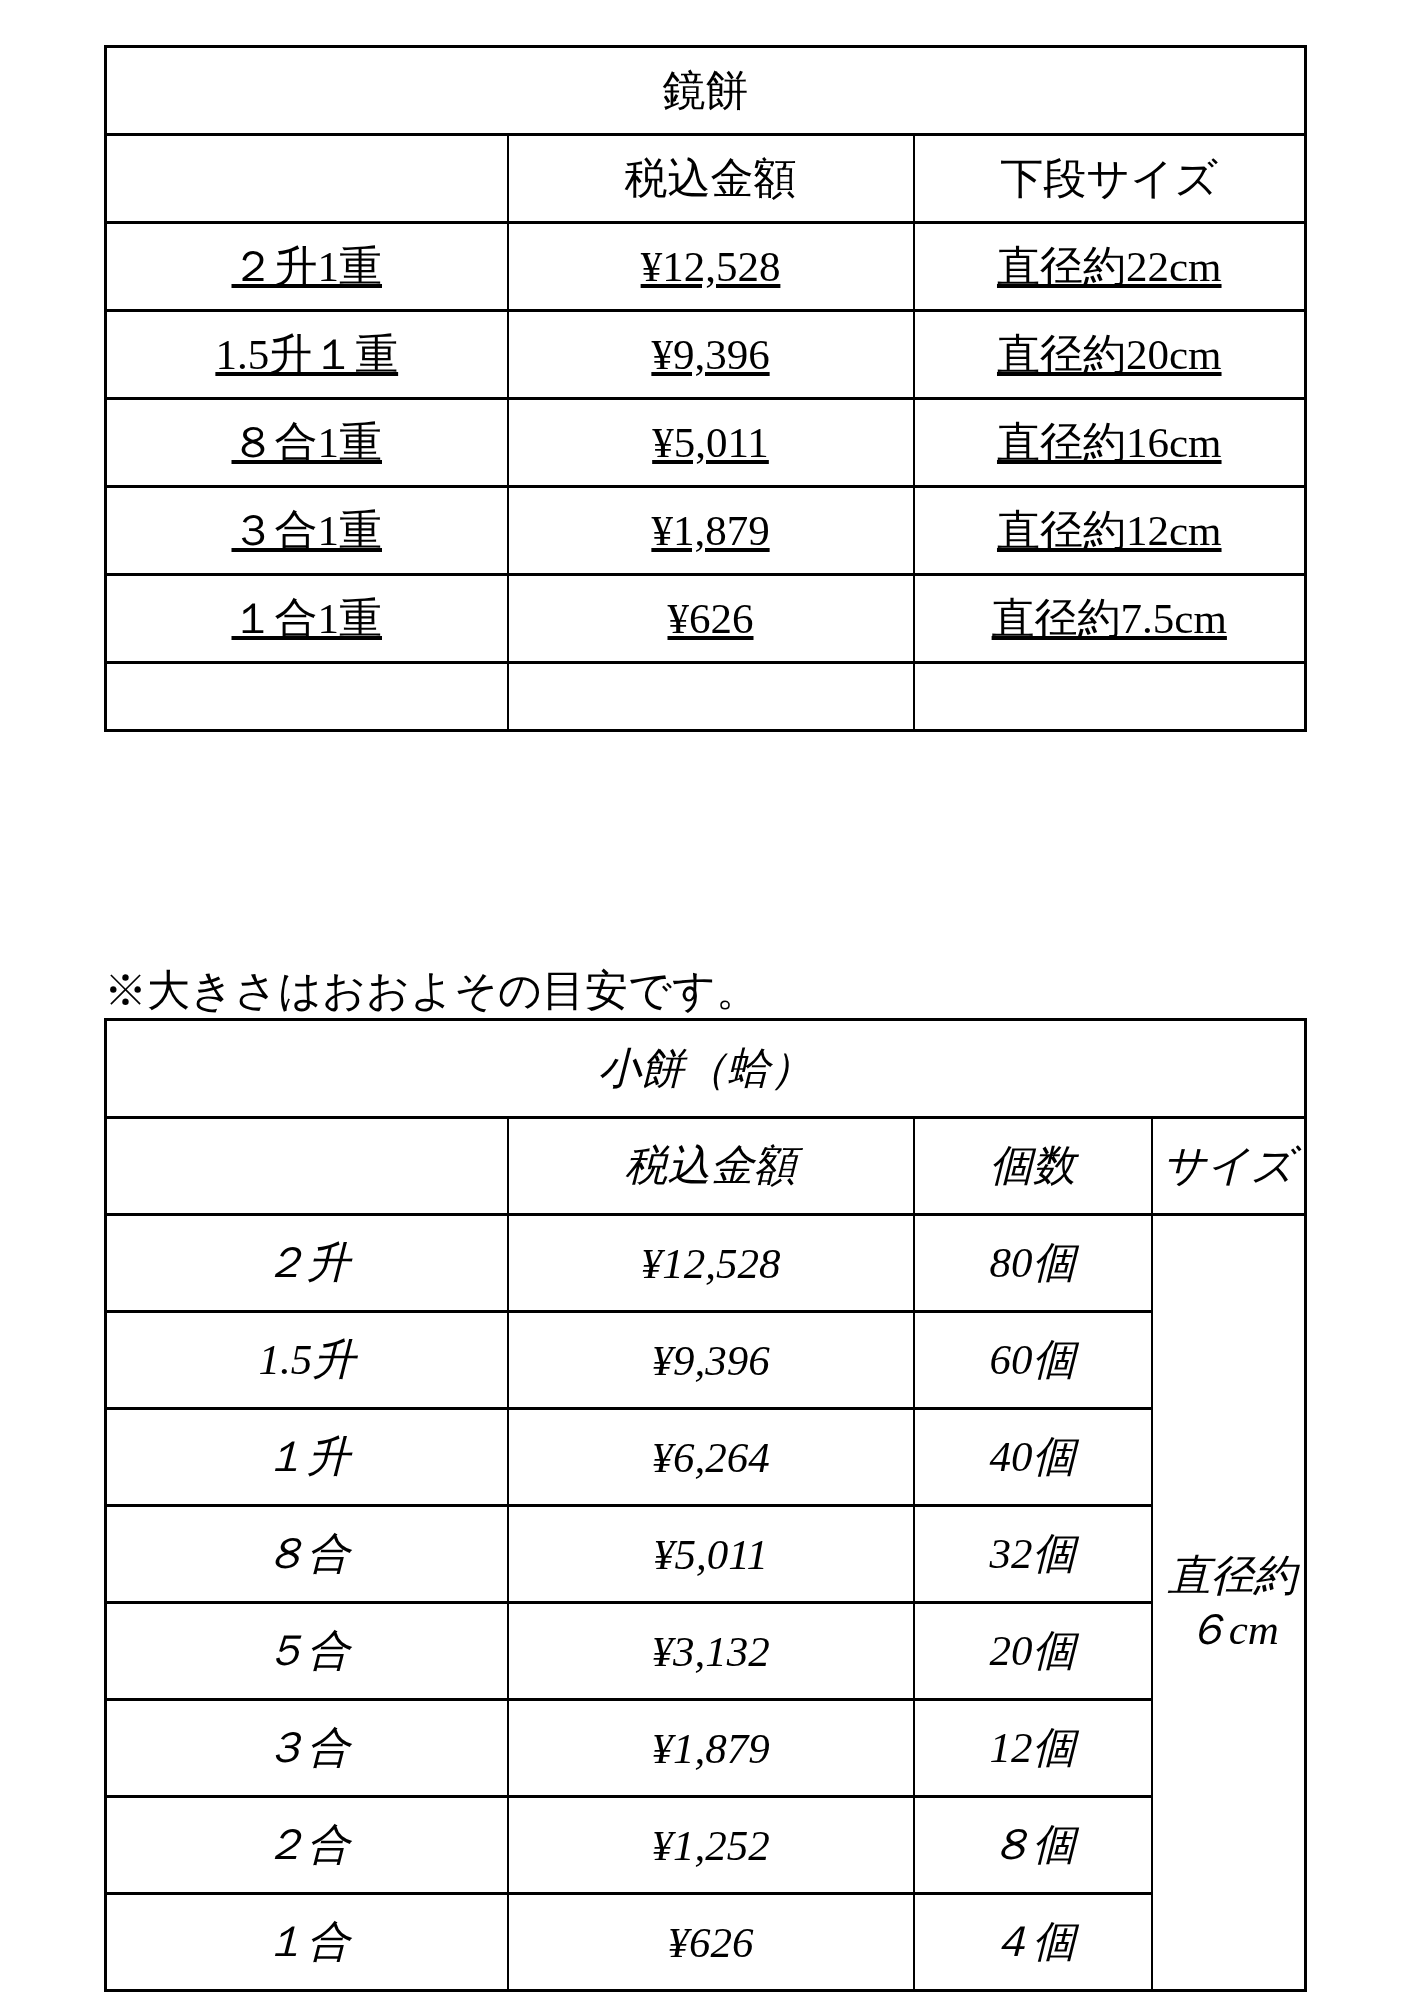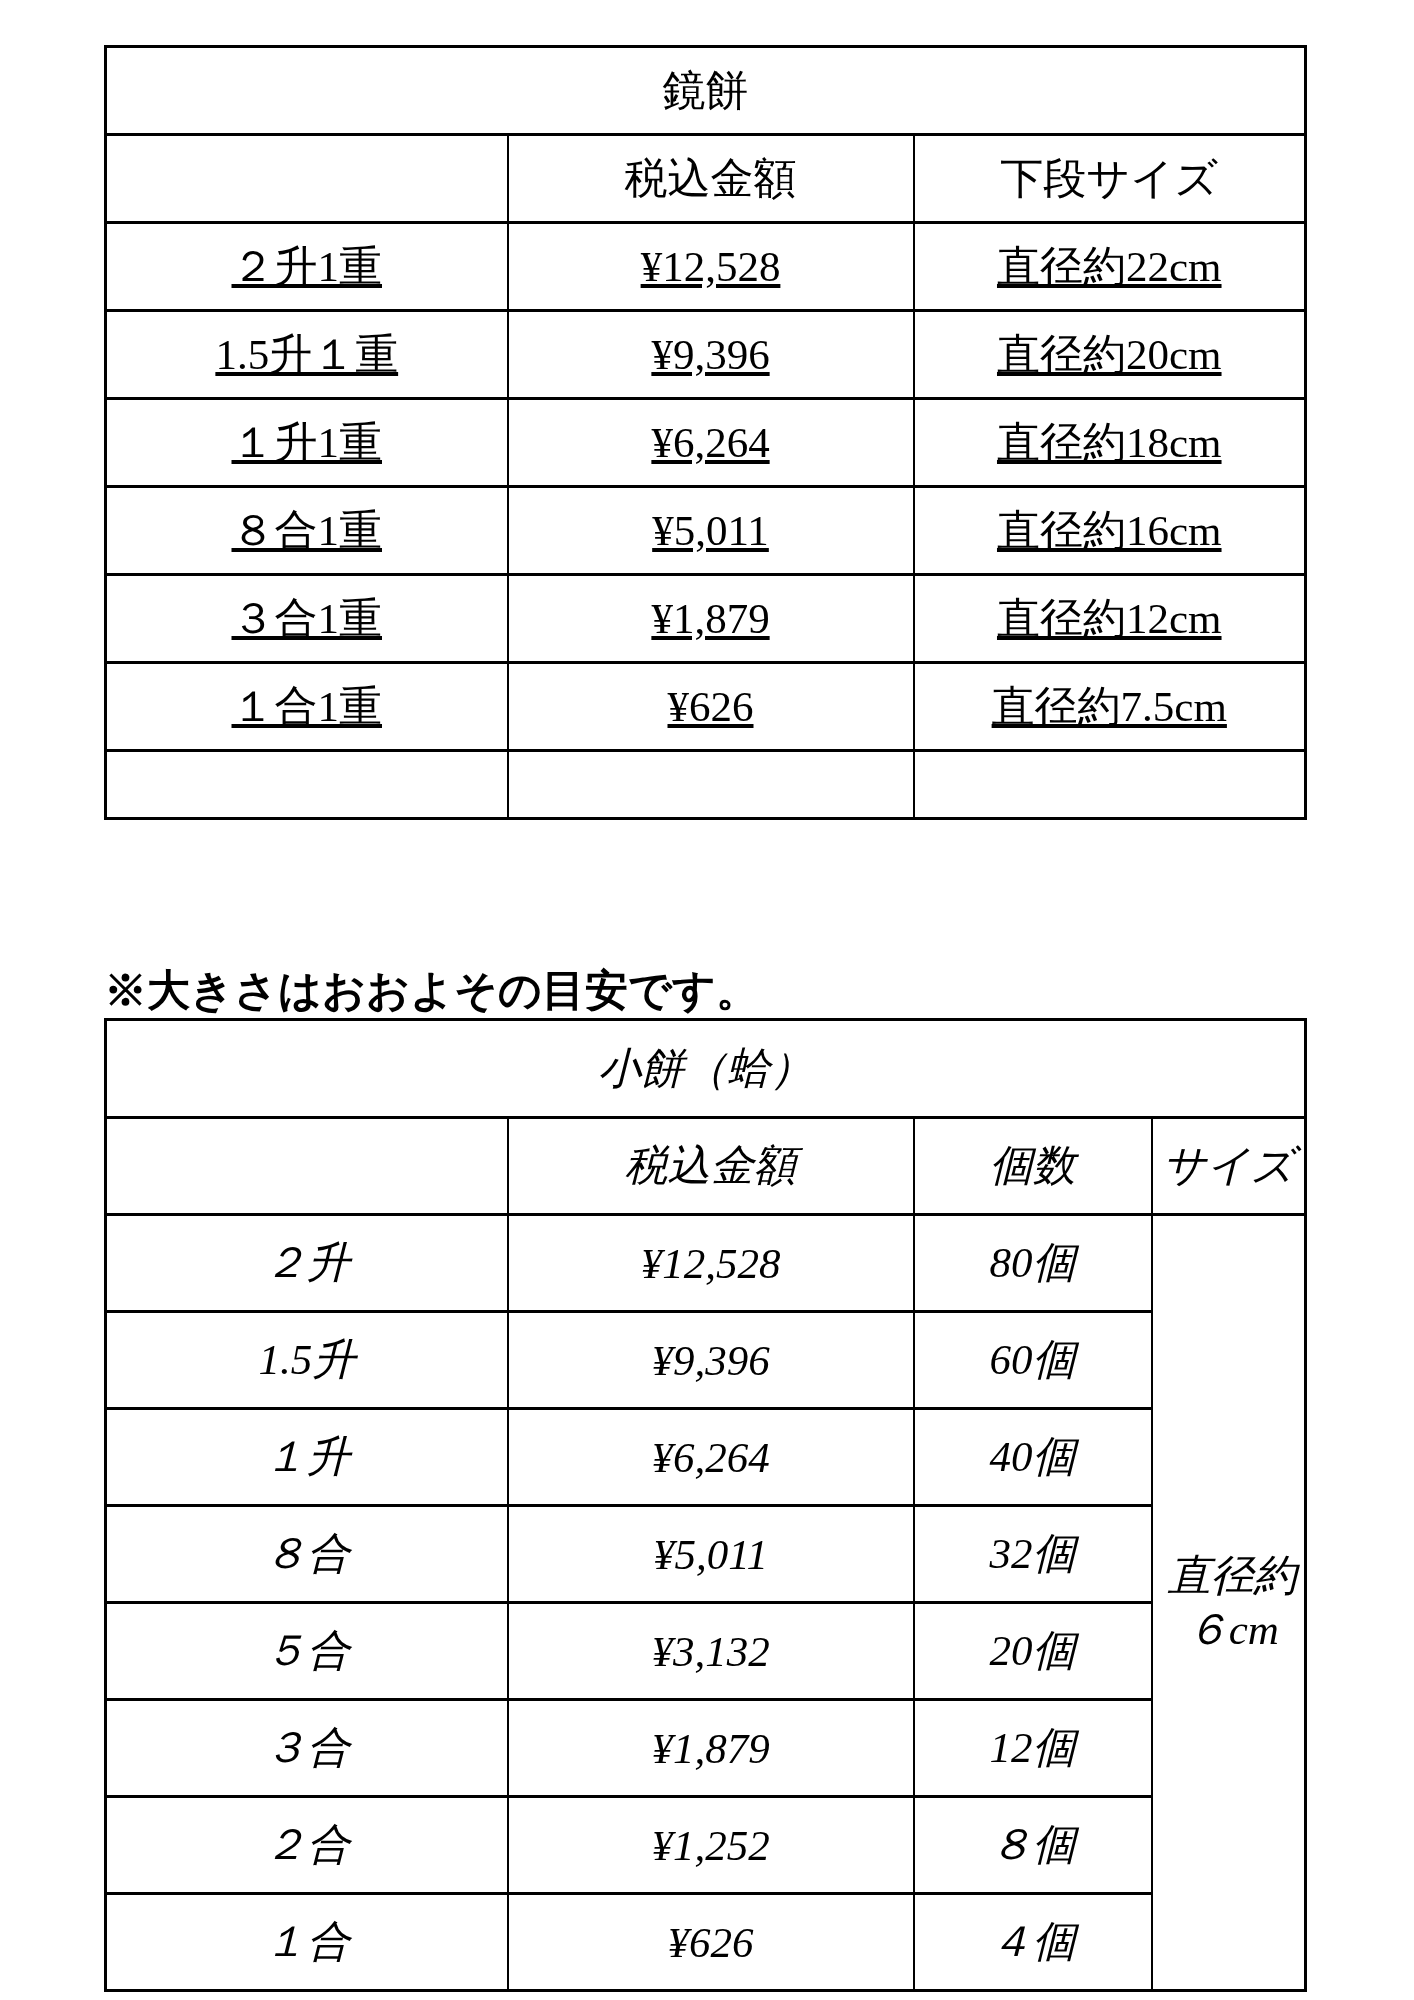--- a/index.html
+++ b/index.html
@@ -40,21 +40,20 @@
   tr.t1-empty td { height: 65px; }
   tr.t2-title td { height: 95px; }
   tr.t2-head td { height: 94px; }
   tr.t2-row td { height: 94px; }
   .note {
     position: absolute;
     left: 104px;
     top: 962px;
     font-size: 43px;
     white-space: nowrap;
-    font-weight: bold;
   }
   .size-merged-line { line-height: 1.25; padding-left: 8px; }
 </style>
 </head>
 <body>
 
 <div class="doc">
 
   <table class="price" id="kagami-table">
     <colgroup>
@@ -73,25 +72,20 @@
       </tr>
       <tr class="t1-row">
         <td>２升1重</td>
         <td>¥12,528</td>
         <td>直径約22cm</td>
       </tr>
       <tr class="t1-row">
         <td>1.5升１重</td>
         <td>¥9,396</td>
         <td>直径約20cm</td>
-      </tr>
-      <tr class="t1-row">
-        <td>１升1重</td>
-        <td>¥6,264</td>
-        <td>直径約18cm</td>
       </tr>
       <tr class="t1-row">
         <td>８合1重</td>
         <td>¥5,011</td>
         <td>直径約16cm</td>
       </tr>
       <tr class="t1-row">
         <td>３合1重</td>
         <td>¥1,879</td>
         <td>直径約12cm</td>

